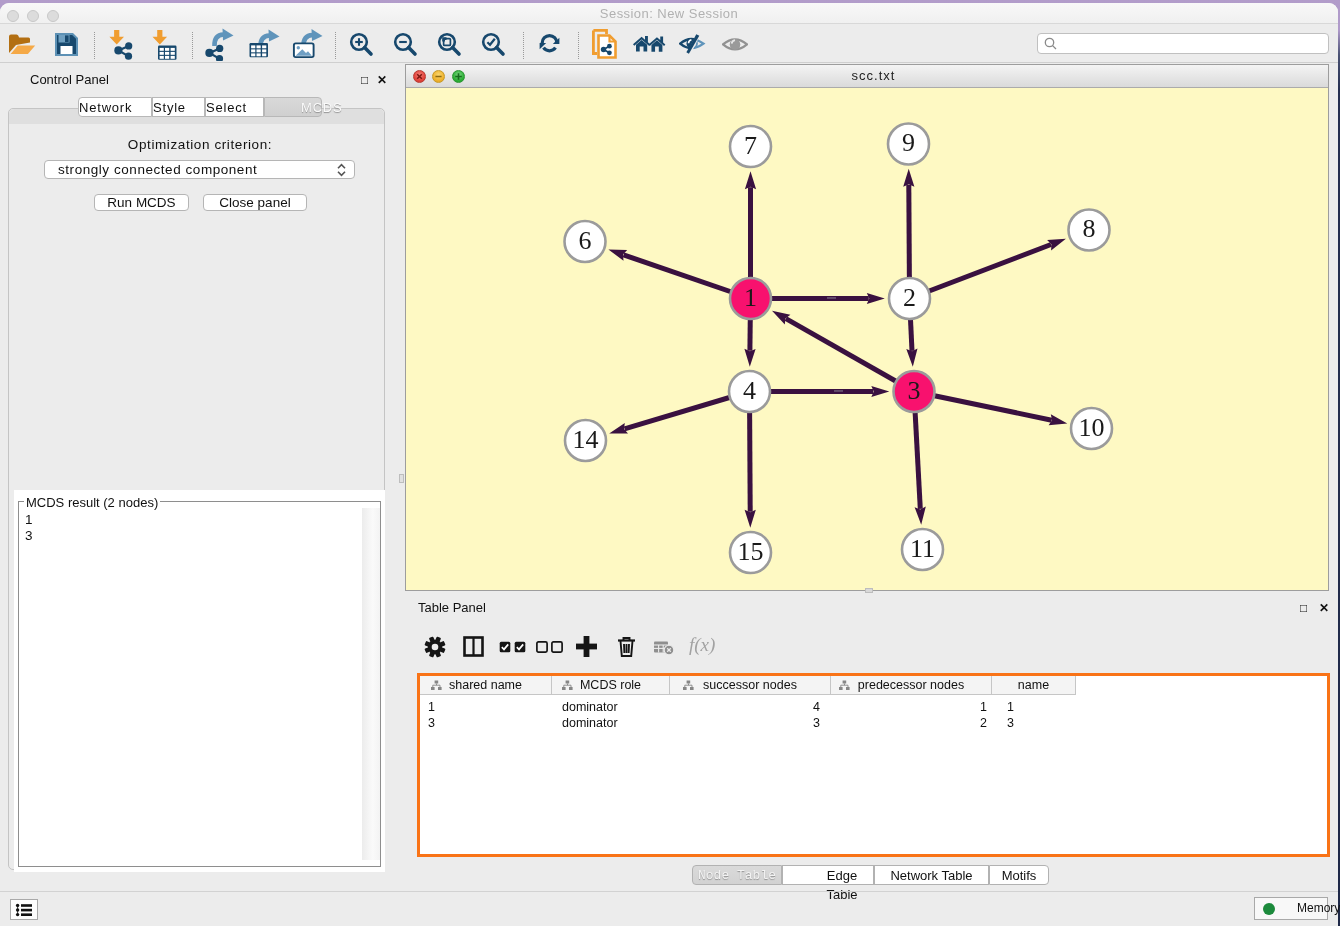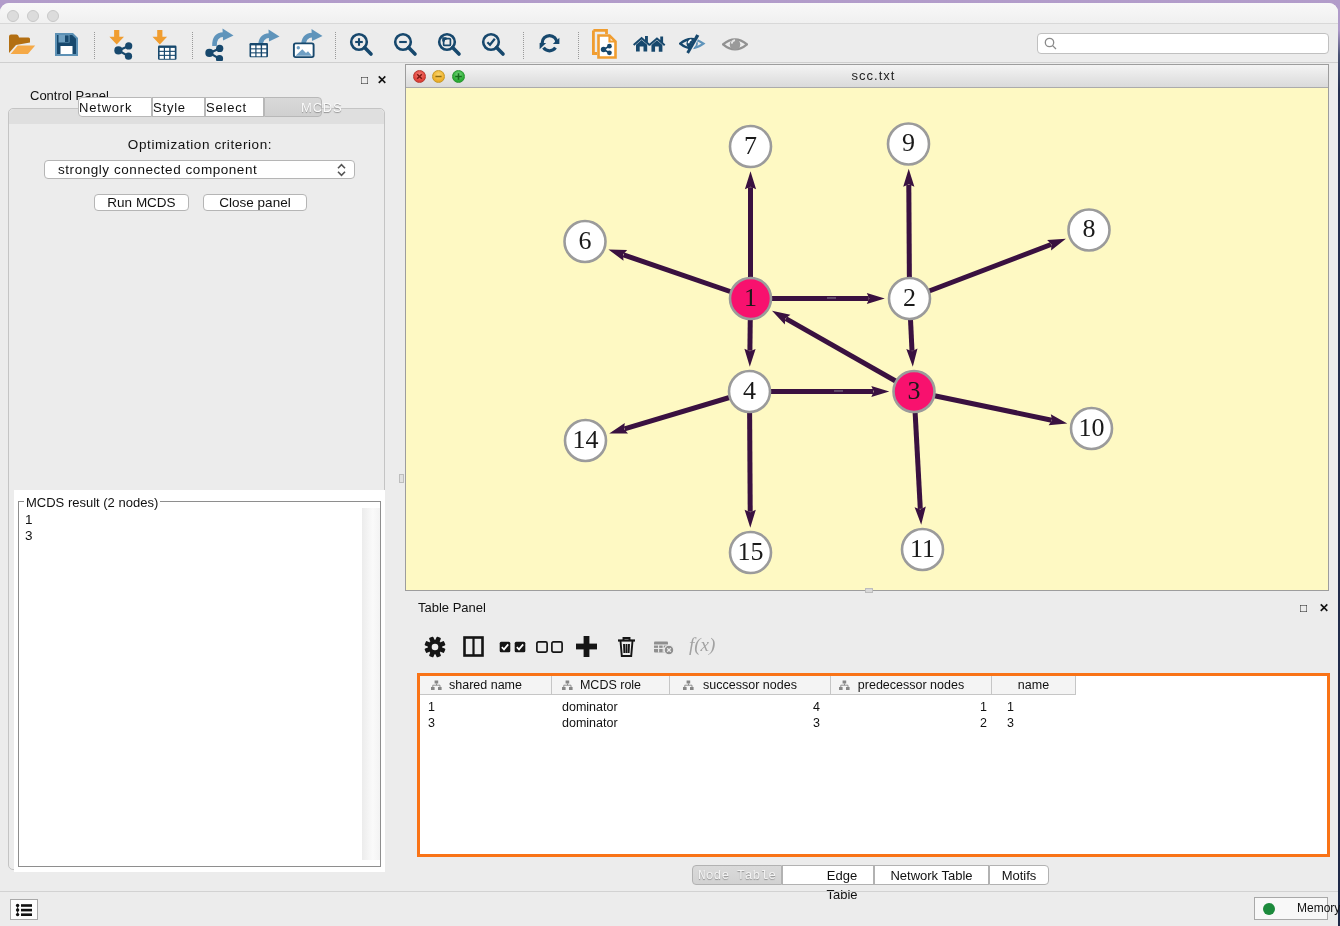--- a/index.html
+++ b/index.html
@@ -14,21 +14,21 @@
 .tl { position:absolute; top:7px; width:12px; height:12px; border-radius:50%;
   background:#dcdcdc; border:1px solid #c8c8c8; }
 #title-text { position:absolute; top:3px; left:0; width:1338px; text-align:center;
   font-size:13px; color:#b1b1b1; letter-spacing:0.45px; }
 #toolbar { position:absolute; left:0; top:24px; width:1338px; height:39px;
   border-bottom:1px solid #cfcfcf; }
 .tsep { position:absolute; top:8px; height:27px; width:0;
   border-left:1px dotted #999; }
 #searchbox { position:absolute; left:1037px; top:33px; width:292px; height:21px;
   background:#fff; border:1px solid #c0c0c0; border-radius:4px; }
-#cp-title { position:absolute; left:30px; top:72px; font-size:13px; color:#111;margin-top:16px; }
+#cp-title { position:absolute; left:30px; top:72px; font-size:13px; color:#111; }
 .panelbtns { position:absolute; font-size:11px; color:#111; }
 .tab { position:absolute; top:97px; height:20px; line-height:19px; text-align:left;
   font-size:13px; color:#111; background:#fff; border:1px solid #b8b8b8; letter-spacing:0.8px; }
 .tab.sel { background:linear-gradient(#d9d9d9,#d0d0d0); color:#fbfbfb;
   text-shadow:0 1px 1px #909090;padding-left:36px; }
 #cp-body { position:absolute; left:8px; top:108px; width:377px; height:762px;
   background:#ececec; border:1px solid #c4c4c4; border-radius:5px; }
 #cp-band { position:absolute; left:9px; top:109px; width:375px; height:15px;
   background:#dfdfdf; border-radius:5px 5px 0 0; }
 #opt-label { position:absolute; left:0px; top:137px; width:400px; text-align:center;
@@ -80,20 +80,21 @@
   border-radius:50%; background:#1c8a3c; }
 .ticon { position:absolute; }
 </style>
 </head>
 <body>
 <div id="win"></div>
 <div id="titlebar">
   <div class="tl" style="left:7px;"></div>
   <div class="tl" style="left:27px;"></div>
   <div class="tl" style="left:47px;"></div>
+  <div id="title-text">Session: New Session</div>
 </div>
 <div id="toolbar">
 <svg class="ticon" style="left:8px;top:9px;" width="28" height="22" viewBox="0 0 28 22">
       <path d="M1 20 L1 3.5 Q1 1.5 3 1.5 L8.5 1.5 Q10 1.5 10.5 3 L11 4.5 L20.5 4.5 Q22 4.5 22 6 L22 9.5 L8 12 Z" fill="#b36f12"></path>
       <path d="M2.6 21 L9.8 12.4 L27.2 12.4 L19.9 21 Z" fill="#f5a947"></path>
     </svg>
 <svg class="ticon" style="left:55px;top:9px;" width="23" height="23" viewBox="0 0 23 23">
       <path d="M0 0 L18 0 L23 5 L23 23 L0 23 Z" fill="#5d91b5"></path>
       <path d="M2 2 L17.2 2 L21 5.8 L21 21 L2 21 Z" fill="#17486d"></path>
       <rect x="3.5" y="2" width="11" height="7.5" fill="#6f9fc0"></rect>

